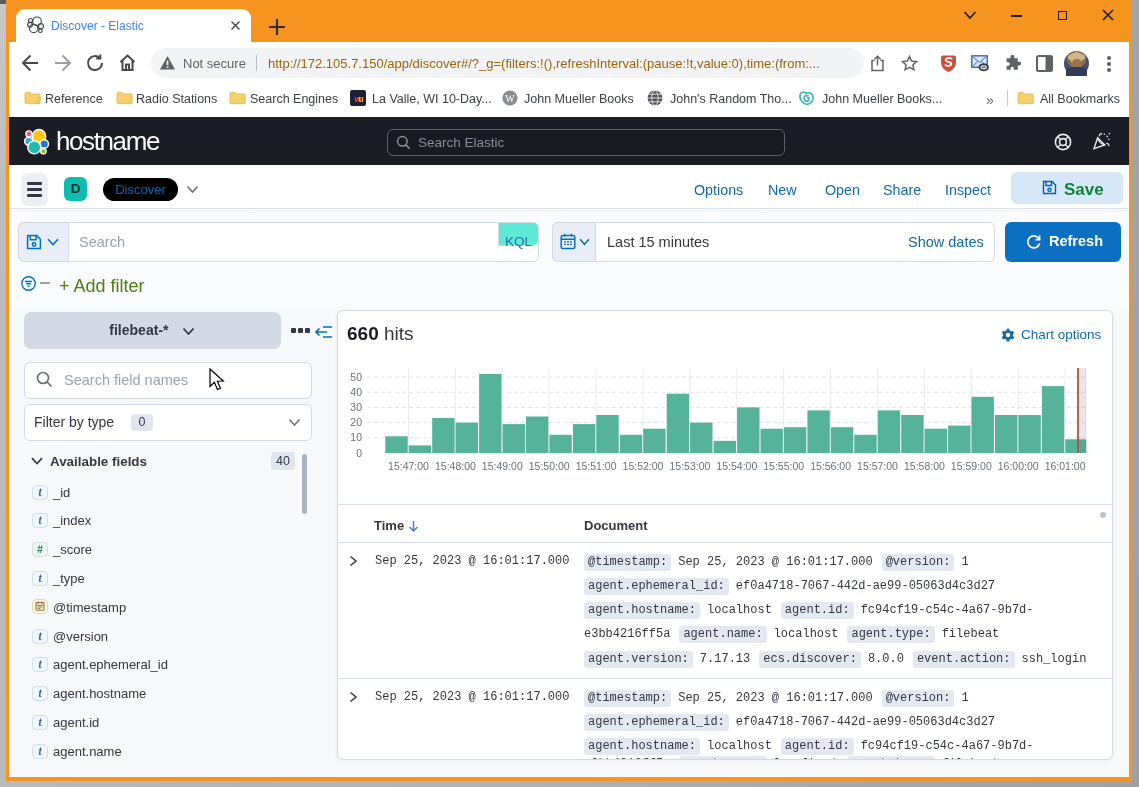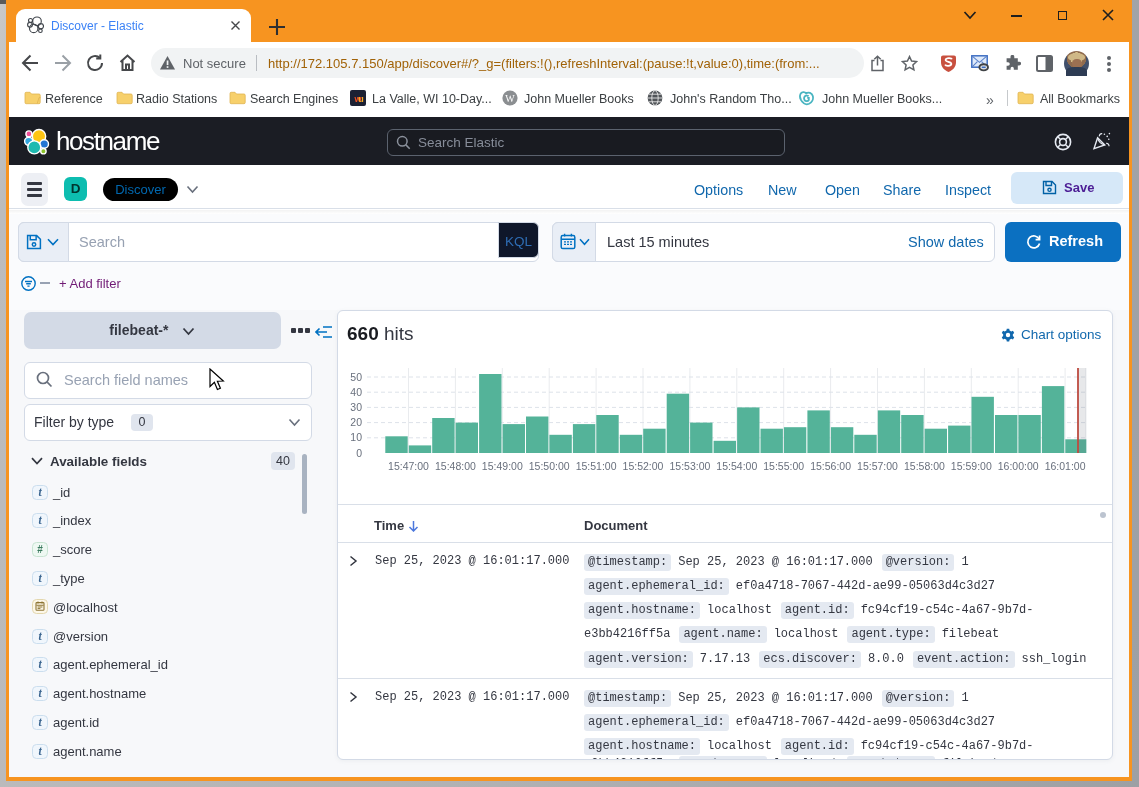--- a/index.html
+++ b/index.html
@@ -208,36 +208,36 @@
 <div class="a" style="left:768px;top:182px;font-size:14.3px;color:#1168ad">New</div>
 <div class="a" style="left:825px;top:182px;font-size:14.3px;color:#1168ad">Open</div>
 <div class="a" style="left:883px;top:182px;font-size:14.3px;color:#1168ad">Share</div>
 <div class="a" style="left:945px;top:182px;font-size:14.3px;color:#1168ad">Inspect</div>
 <div class="a" style="left:1011px;top:172px;width:112px;height:32px;background:#d6e8f8;border-radius:6px"></div>
 <svg class="a" style="left:1042px;top:180px" width="15" height="15" viewBox="0 0 15 15" fill="none" stroke="#0061a6" stroke-width="1.4">
     <path d="M1.5 1.5 H10 L13.5 5 V13.5 H1.5 Z"></path>
     <path d="M4 1.8 V5.5 H9.5 V1.8"></path>
     <circle cx="7.5" cy="9.8" r="1.6"></circle>
   </svg>
-<div class="a" style="left:1064px;top:180px;font-size:13px;font-weight:600;color:#4c1d95">Save</div>
+<div class="a" style="left:1064px;top:180px;font-size:17px;font-weight:600;color:#15803d">Save</div>
 
 <div class="a" style="left:9px;top:214px;width:1120px;height:96px;background:#fafbfd"></div>
 
 <div class="a" style="left:18px;top:222px;width:521px;height:40px;background:#fff;border:1px solid #d3dae6;border-radius:6px"></div>
 <div class="a" style="left:18px;top:222px;width:51px;height:40px;background:#e9eef6;border:1px solid #d3dae6;border-radius:6px 0 0 6px"></div>
 <svg class="a" style="left:26px;top:234px" width="16" height="16" viewBox="0 0 15 15" fill="none" stroke="#0071c2" stroke-width="1.4">
     <path d="M1.5 1.5 H10 L13.5 5 V13.5 H1.5 Z"></path>
     <path d="M4 1.8 V5.5 H9.5 V1.8"></path>
     <circle cx="7.5" cy="9.8" r="1.6"></circle>
   </svg>
 <svg class="a" style="left:47px;top:238px" width="12" height="8" viewBox="0 0 12 8" fill="none" stroke="#0071c2" stroke-width="1.6">
     <path d="M1 1.2 L6 6.5 L11 1.2"></path>
   </svg>
 <div class="a" style="left:79px;top:234px;font-size:14.5px;color:#97a1b2">Search</div>
-<div class="a" style="left:498px;top:222px;width:41px;height:36px;background:#0f172a;border:1px solid #d3dae6;border-radius:0 6px 6px 0;text-align:center;line-height:38px;font-size:13.5px;font-weight:500;color:#2e6db4">KQL</div>
+<div class="a" style="left:498px;top:222px;width:41px;height:24px;background:#5eead4;border:1px solid #d3dae6;border-radius:0 6px 6px 0;text-align:center;line-height:38px;font-size:13.5px;font-weight:500;color:#2e6db4">KQL</div>
 
 <div class="a" style="left:552px;top:222px;width:443px;height:40px;background:#fff;border:1px solid #d3dae6;border-radius:6px"></div>
 <div class="a" style="left:552px;top:222px;width:44px;height:40px;background:#e9eef6;border:1px solid #d3dae6;border-radius:6px 0 0 6px"></div>
 <svg class="a" style="left:560px;top:233px" width="16" height="17" viewBox="0 0 16 17" fill="none" stroke="#0071c2" stroke-width="1.5">
     <rect x="1.2" y="2.6" width="13.6" height="13" rx="1.6"></rect>
     <path d="M4.6 0.8 V3.6 M11.4 0.8 V3.6 M1.5 6.2 H14.5" stroke-width="1.4"></path>
     <g stroke-width="1.3">
       <path d="M4 8.9 H6 M7 8.9 H9 M10 8.9 H12 M4 11.4 H6 M7 11.4 H9 M10 11.4 H12"></path>
     </g>
   </svg>
@@ -252,21 +252,21 @@
     <path d="M13.6 9.5 A6 6 0 1 1 13.2 5.2"></path>
     <path d="M13.6 1.6 V5.6 H9.6"></path>
   </svg>
 <div class="a" style="left:1049px;top:233px;font-size:14.5px;font-weight:600;color:#fff">Refresh</div>
 
 <svg class="a" style="left:21px;top:276px" width="15" height="15" viewBox="0 0 15 15" fill="none" stroke="#0071c2" stroke-width="1.4">
     <circle cx="7.5" cy="7.5" r="6.7"></circle>
     <path d="M4 5.5 H11 M5.2 7.8 H9.8 M6.4 10.1 H8.6"></path>
   </svg>
 <div class="a" style="left:40px;top:282px;width:10px;height:1.6px;background:#98a2b3"></div>
-<div class="a" style="left:59px;top:276px;font-size:13px;color:#701a75">+ Add filter</div>
+<div class="a" style="left:59px;top:276px;font-size:18px;color:#4d7c0f">+ Add filter</div>
 
 <div class="a" style="left:9px;top:310px;width:1120px;height:467px;background:#f7f8fa"></div>
 
 <style>
 .fb{position:absolute;left:32px;width:16px;height:15px;border-radius:4.5px;text-align:center;line-height:13.5px;font-family:"Liberation Serif",serif;font-style:italic;font-weight:700;font-size:11.5px}
 .fbt{background:#f0f6fc;border:1px solid #cbdeee;color:#39648f}
 .fbn{background:#eef8f2;border:1px solid #c8e4d2;color:#3a7a5e;font-style:normal;font-size:10px;font-family:"Liberation Sans",sans-serif}
 .fl{position:absolute;left:53px;font-size:13px;color:#343741}
 </style>
 <div class="a" style="left:24px;top:312px;width:257px;height:37px;background:#d3dae6;border-radius:7px"></div>
@@ -315,21 +315,21 @@
 <div class="fb fbt" style="top:570.9px">t</div>
 <div class="fl" style="top:570.9px">_type</div>
 <svg class="a" style="left:32px;top:599.2px" width="16" height="15" viewBox="0 0 16 15">
     <rect x="0.5" y="0.5" width="15" height="14" rx="4" fill="#fcf7e8" stroke="#e3d7ae"></rect>
     <g fill="none" stroke="#8e7635" stroke-width="1.1">
       <rect x="4" y="3.6" width="8" height="7.6" rx="0.8"></rect>
       <path d="M6 2.6 V4.6 M10 2.6 V4.6 M4.4 6.2 H11.6"></path>
       <path d="M5.6 8 H10.4 M5.6 9.6 H8.4" stroke-width="1"></path>
     </g>
   </svg>
-<div class="fl" style="top:599.7px">@localhost</div>
+<div class="fl" style="top:599.7px">@timestamp</div>
 <div class="fb fbt" style="top:628.5px">t</div>
 <div class="fl" style="top:628.5px">@version</div>
 <div class="fb fbt" style="top:657.3px">t</div>
 <div class="fl" style="top:657.3px">agent.ephemeral_id</div>
 <div class="fb fbt" style="top:686.1px">t</div>
 <div class="fl" style="top:686.1px">agent.hostname</div>
 <div class="fb fbt" style="top:714.9px">t</div>
 <div class="fl" style="top:714.9px">agent.id</div>
 <div class="fb fbt" style="top:743.7px">t</div>
 <div class="fl" style="top:743.7px">agent.name</div>

